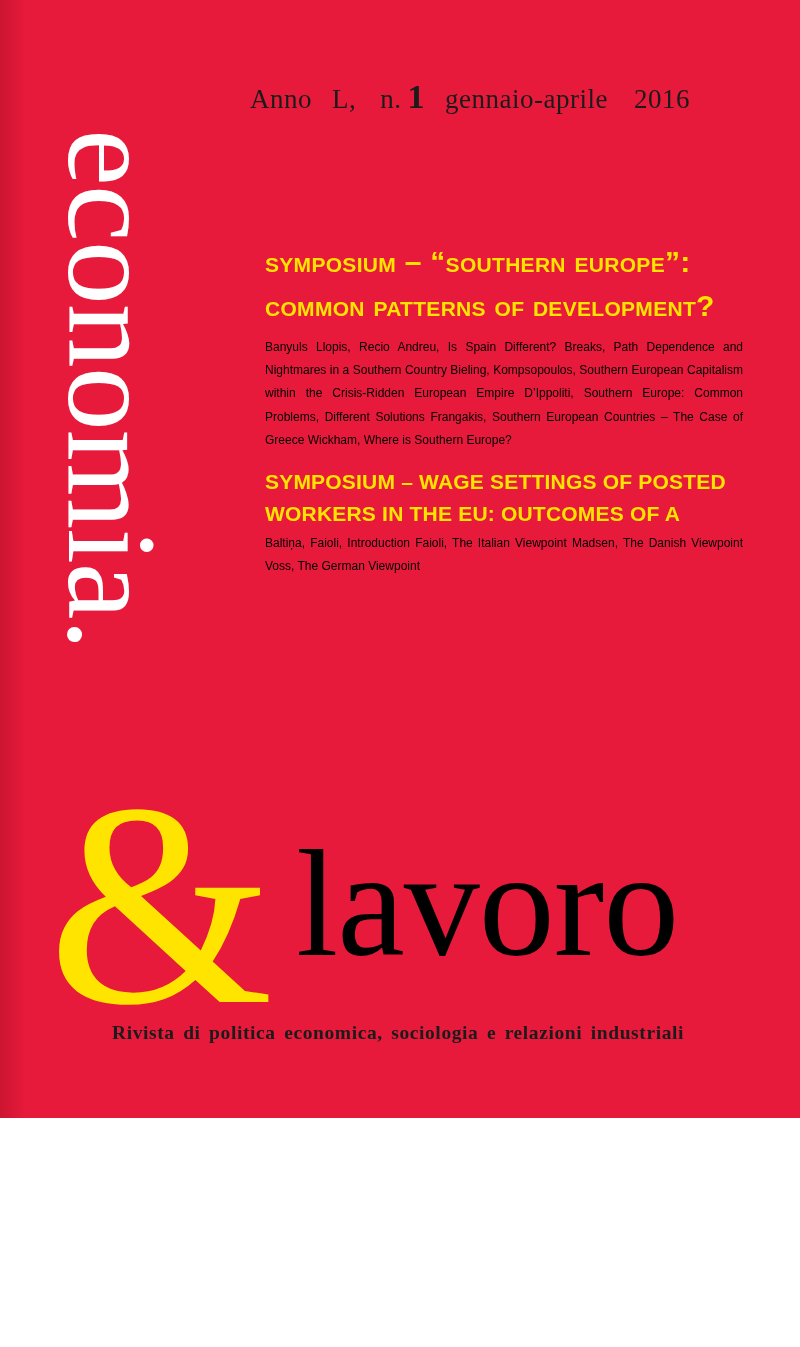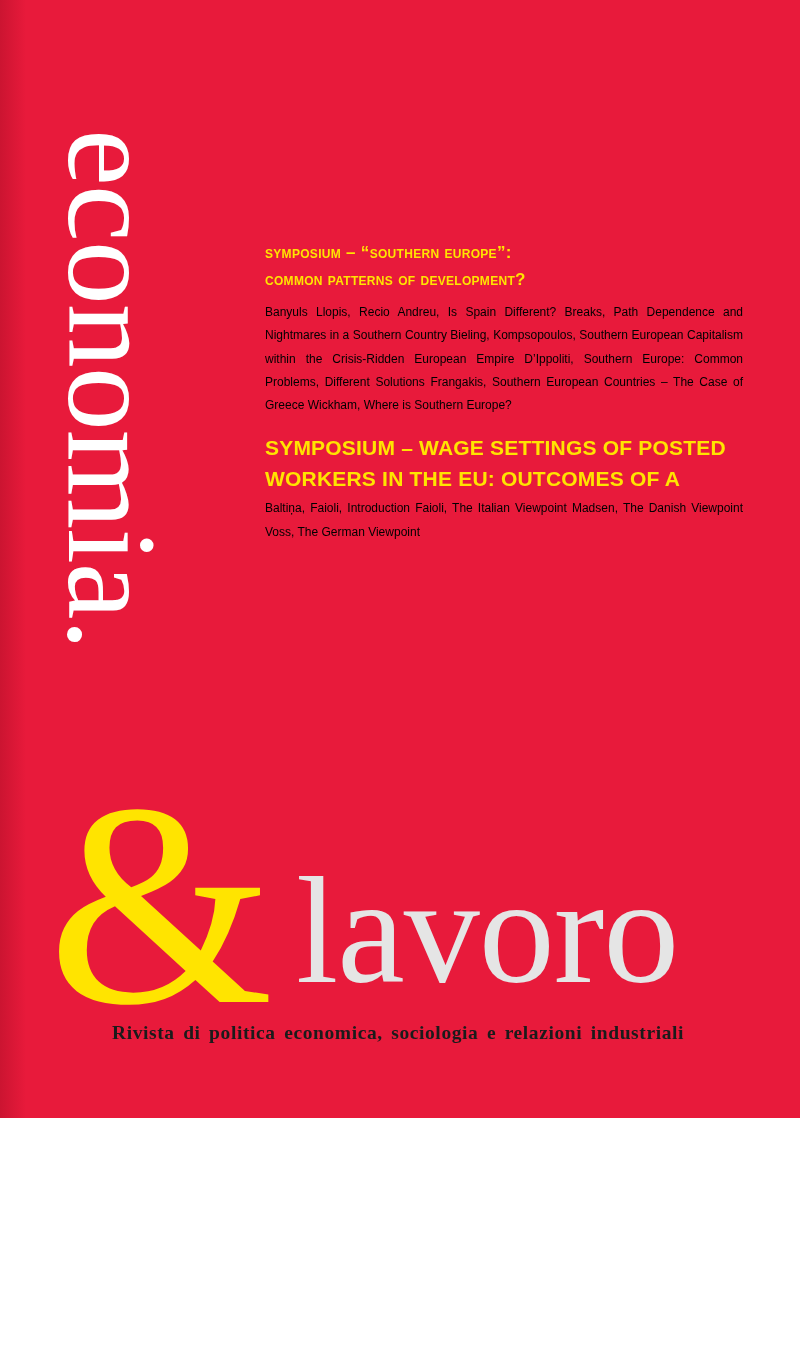--- a/index.html
+++ b/index.html
@@ -94,26 +94,25 @@
     font-size: 290px;
     line-height: 1;
     font-weight: normal;
   }
 
   
   .lavoro {
     position: absolute;
     left: 296px;
     top: 828px;
-    color: #e5e5e5;
+    color: #000000;
     font-family: "Liberation Serif", serif;
     font-size: 152px;
     line-height: 1;
     letter-spacing: -1px;
-    margin-top: 27px;
   }
 
   
   .subtitle {
     position: absolute;
     left: 112px;
     top: 1022px;
     width: 640px;
     color: #1b1b1b;
     font-family: "Liberation Serif", serif;
@@ -128,21 +127,21 @@
     position: absolute;
     left: 265px;
     top: 242px;
     width: 478px;
   }
 
   .sym-head {
     color: #ffe400;
     font-family: "Liberation Sans", sans-serif;
     font-weight: bold;
-    font-size: 17px;
+    font-size: 30px;
     line-height: 1.33;
     letter-spacing: 0.3px;
     text-transform: lowercase;
     font-variant: small-caps;
     margin: 0 0 4px 0;
   }
   .sym-head.caps-all {
     text-transform: uppercase;
     font-variant: normal;
     font-size: 21px;
@@ -185,20 +184,23 @@
     pointer-events: none;
   }
 </style>
 </head>
 <body>
 
 <div class="cover">
 
   <div class="panel">
 
+    <div class="issue-line">
+      <span class="issue-anno">Anno</span><span class="issue-vol">L,</span><span class="issue-nlabel">n.</span><span class="issue-num">1</span><span class="issue-period">gennaio-aprile</span><span class="issue-year">2016</span>
+    </div>
 
     <div class="vertical-title">economia.</div>
 
     <div class="amp">&amp;</div>
 
     <div class="lavoro">lavoro</div>
 
     <div class="subtitle">Rivista di politica economica, sociologia e relazioni industriali</div>
 
     <div class="contents">

